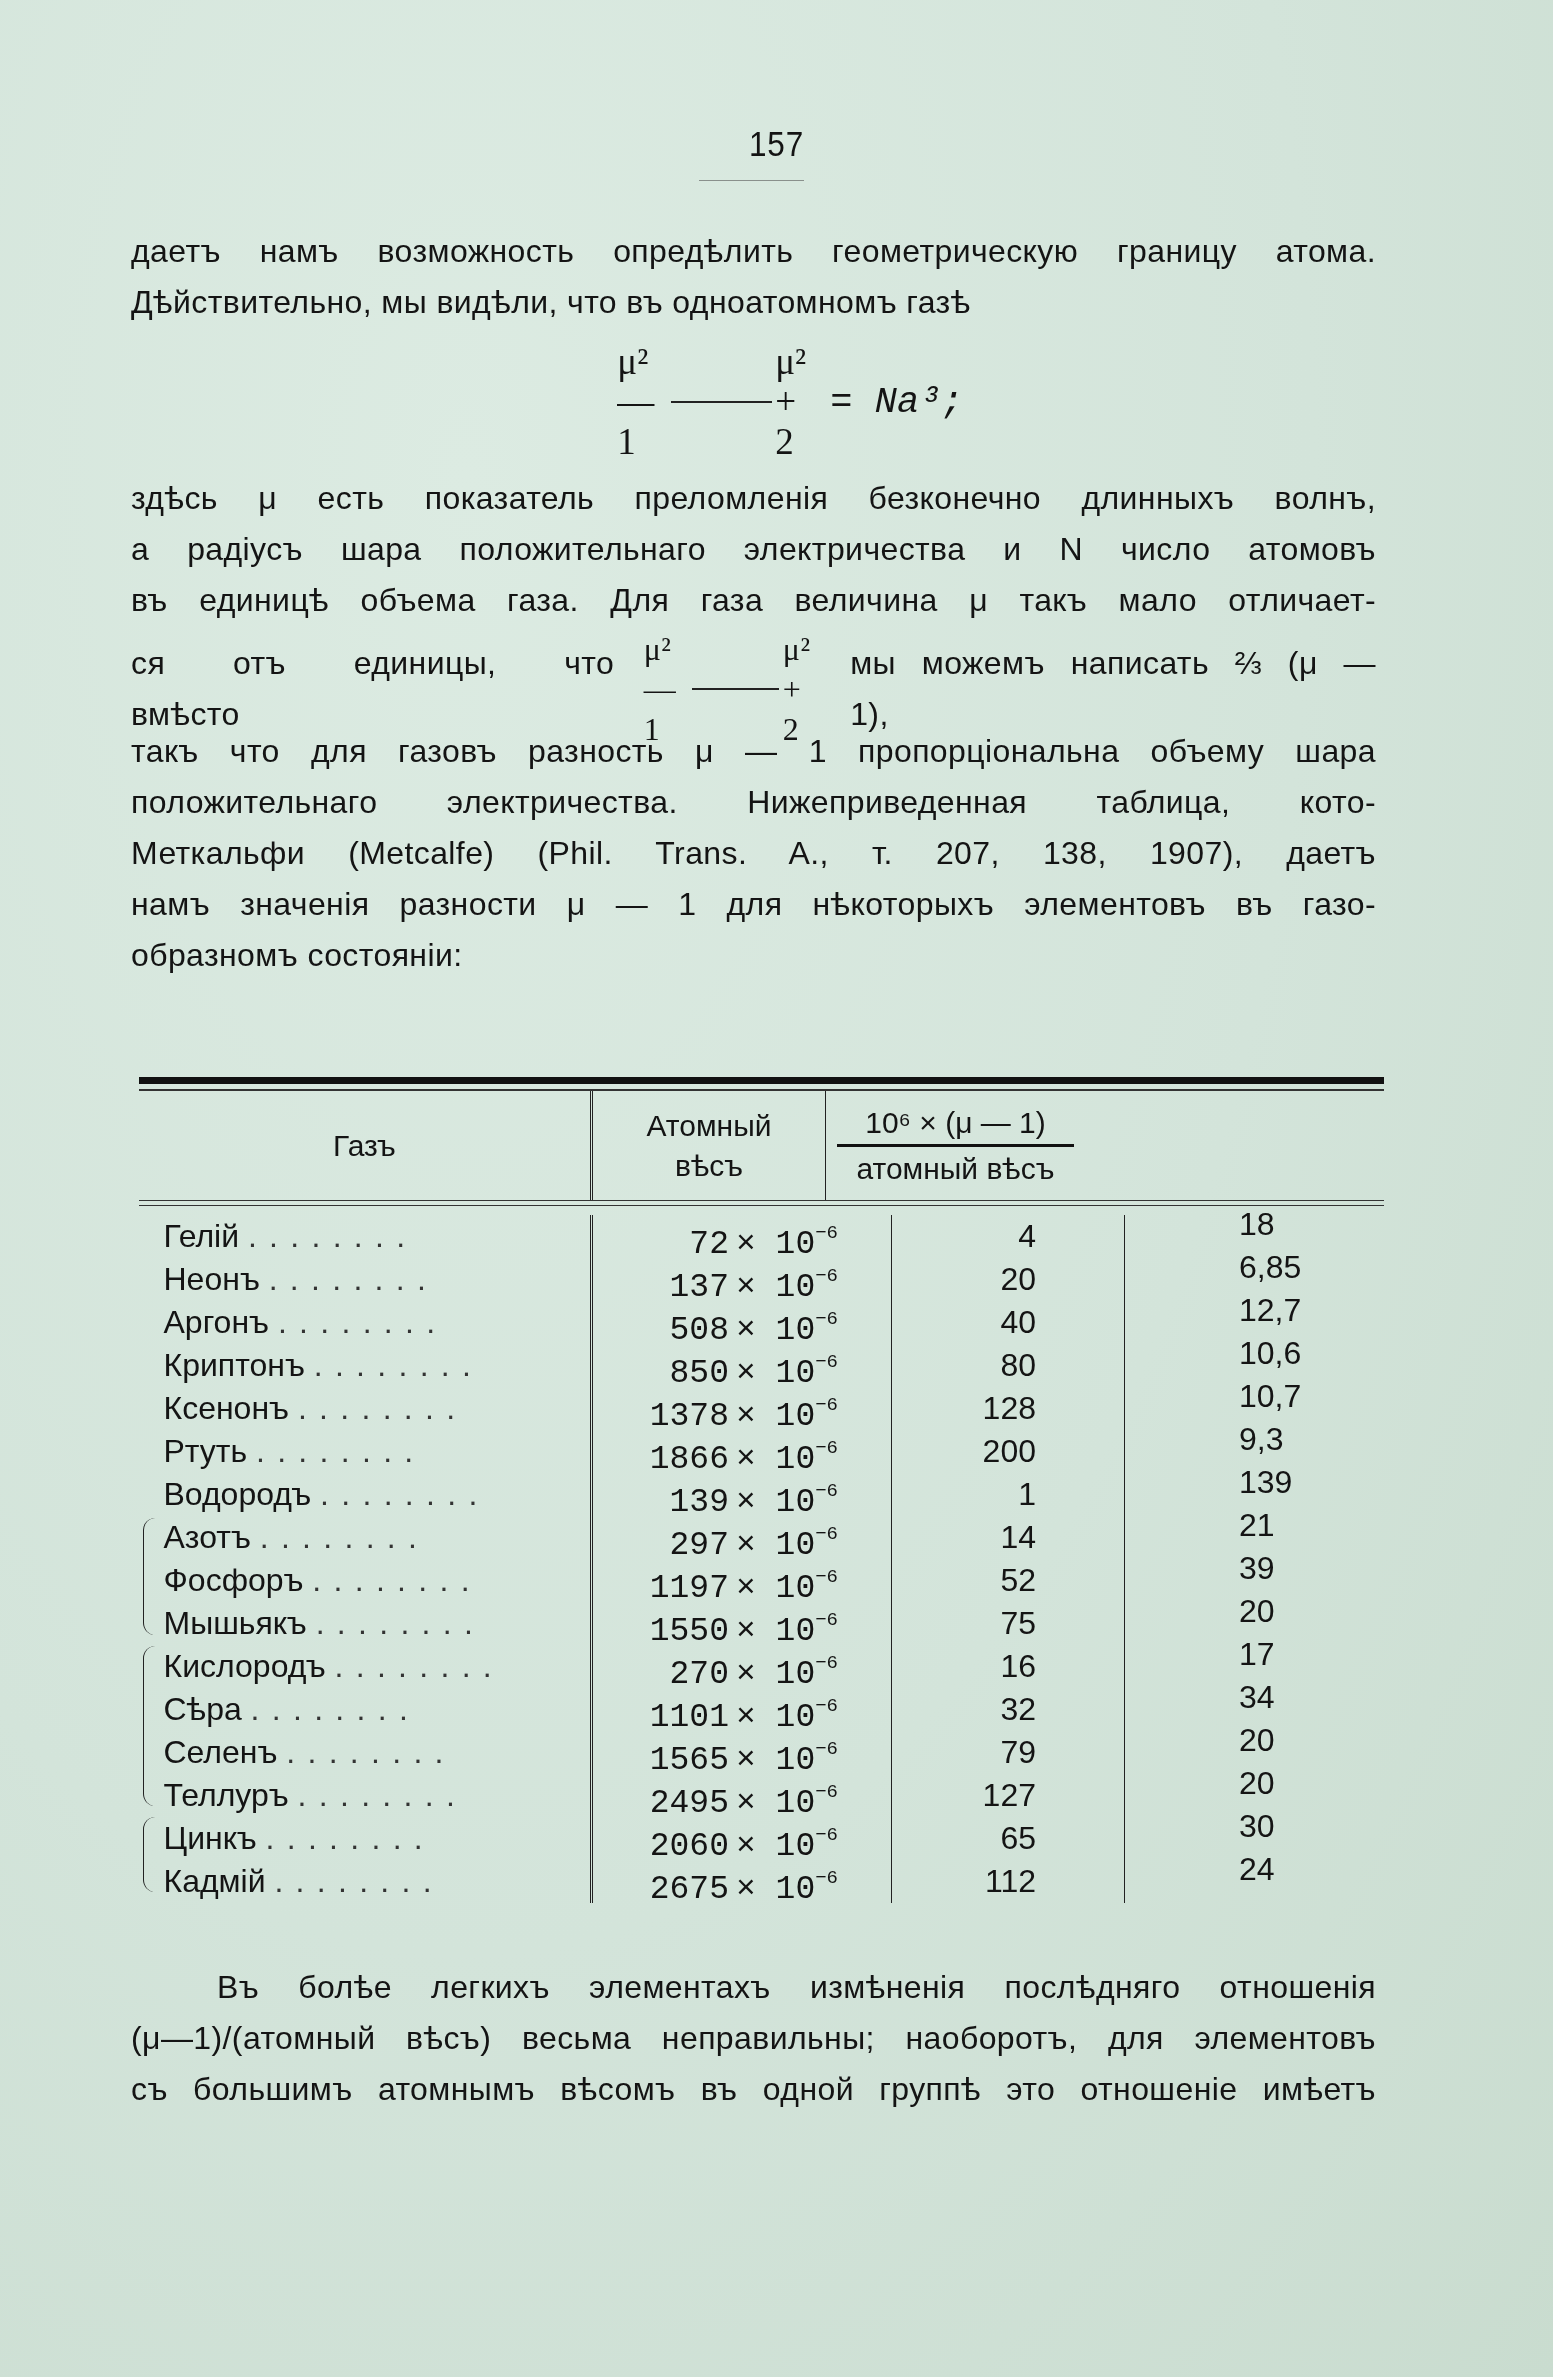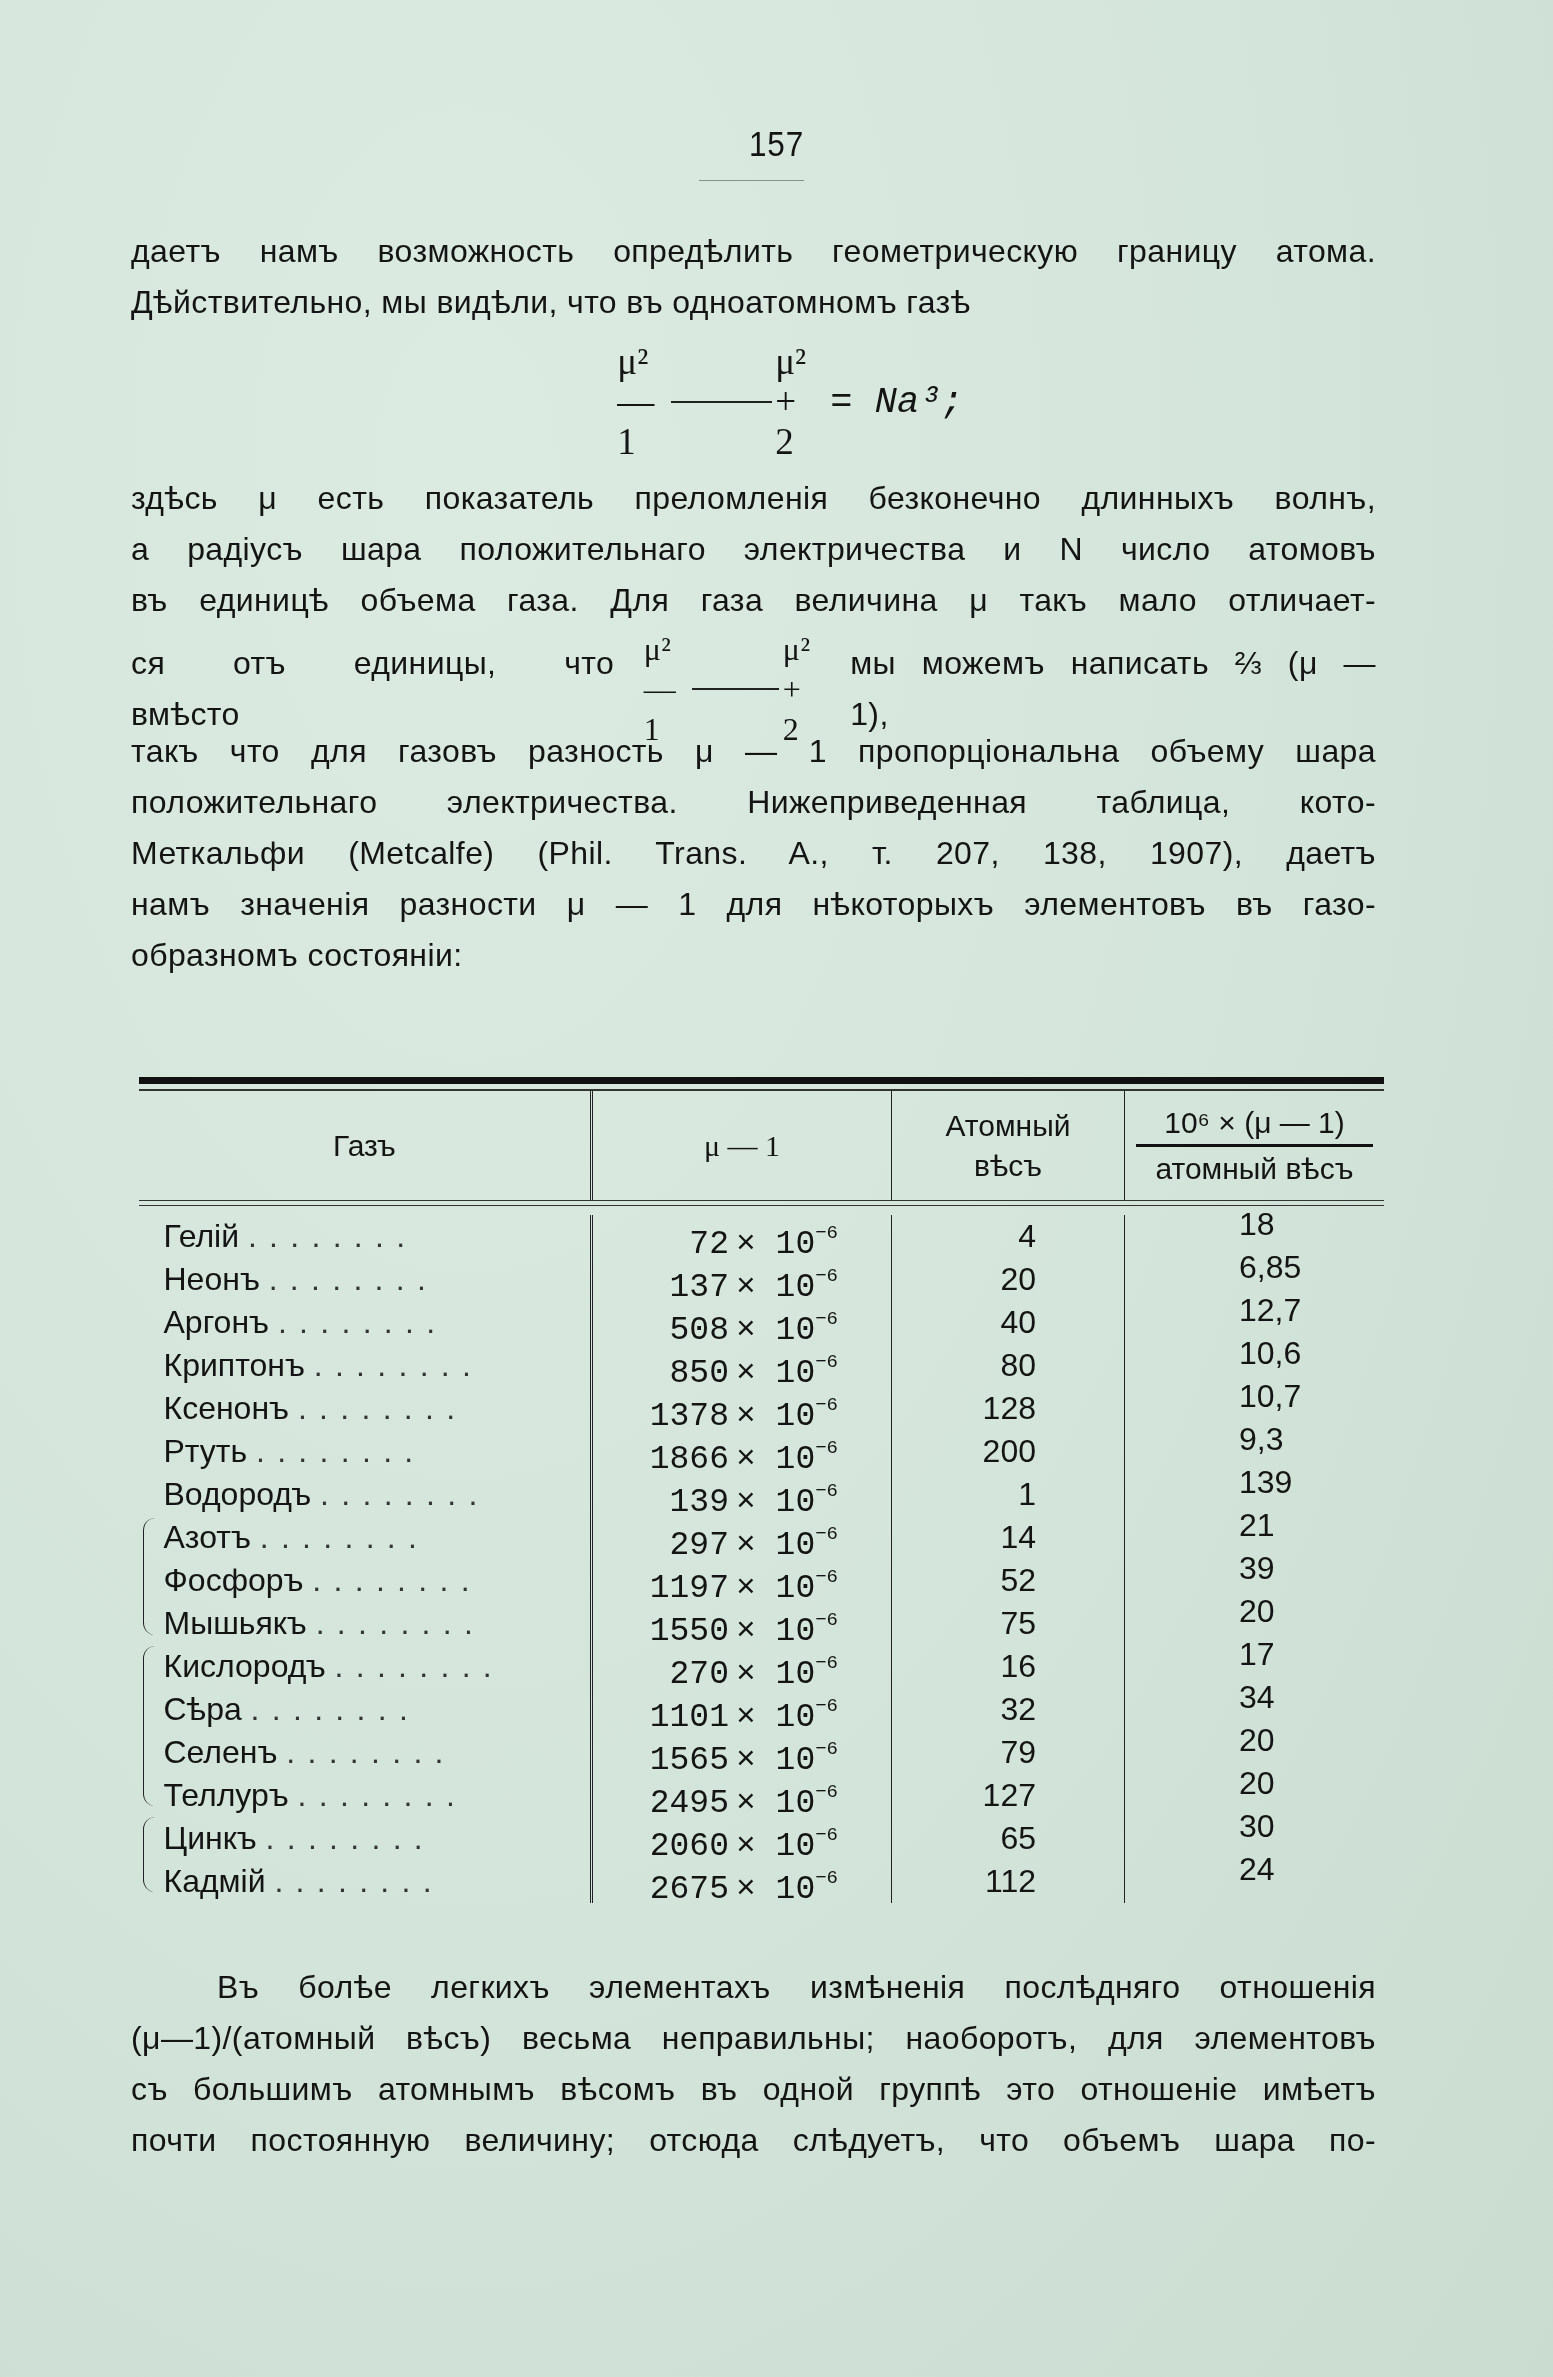--- a/index.html
+++ b/index.html
@@ -112,23 +112,20 @@
   <span class="line last">образномъ состояніи:</span>
 </div>
 
 <div class="table">
   <div class="rule-thick"></div>
   <div class="rule-thin"></div>
   <div class="thead">
     <div class="tcol c1">
         <span>Газъ</span>
       </div>
-    <div class="tcol c2">
-        <span class="mu">μ — 1</span>
-      </div>
     <div class="tcol c3">
       <span>Атомный</span>
       <span>вѣсъ</span>
     </div>
     <div class="tcol c4">
       <div class="hfrac">
         <span>10⁶ × (μ — 1)</span>
         <span class="bar"></span>
         <span>атомный вѣсъ</span>
       </div>
@@ -259,15 +256,14 @@
         <div class="row">30</div>
         <div class="row">24</div>
       </div>
   </div>
 </div>
 
 <div class="text" style="top:1962px; padding-left:0;">
   <span class="line" style="padding-left:86px">Въ болѣе легкихъ элементахъ измѣненія послѣдняго отношенія</span>
   <span class="line">(μ—1)/(атомный вѣсъ) весьма неправильны; наоборотъ, для элементовъ</span>
   <span class="line">съ большимъ атомнымъ вѣсомъ въ одной группѣ это отношеніе имѣетъ</span>
-  <span class="line">почти постоянную величину; отсюда слѣдуетъ, что объемъ шара по-</span>
 </div>
 
 
 </body></html>

